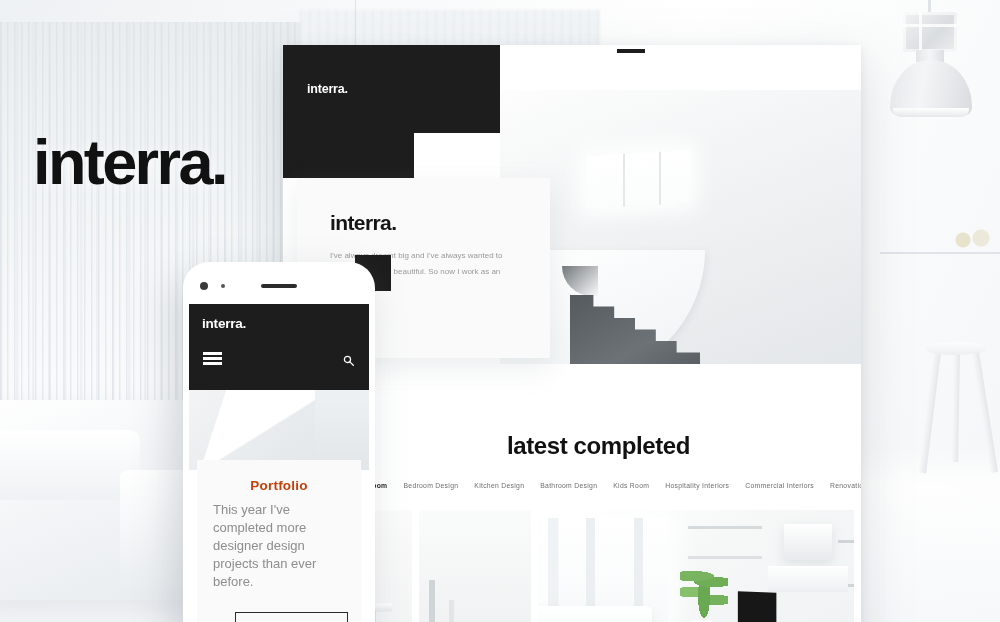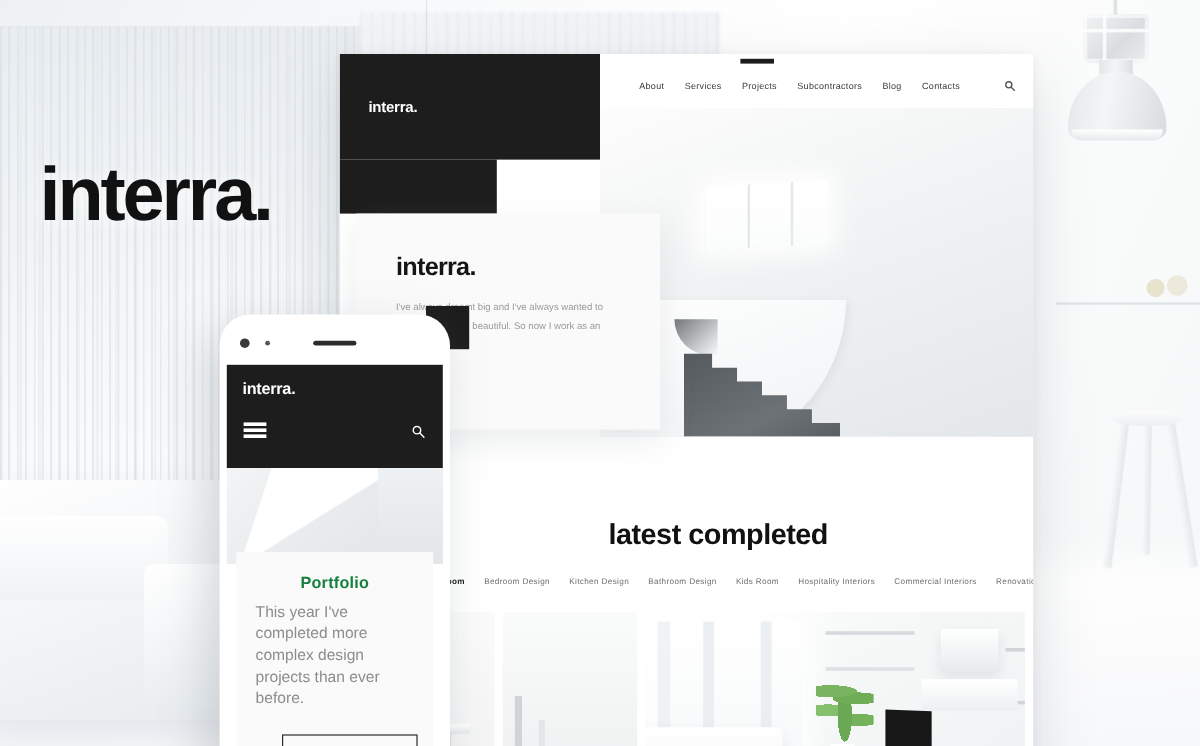--- a/index.html
+++ b/index.html
@@ -371,21 +371,21 @@
   .ph-photo:after {
     content: ""; position: absolute; left: 126px; top: 0; width: 54px; height: 80px;
     background: linear-gradient(180deg,#eef1f3,#e2e6e9);
   }
   .ph-card {
     position: absolute; left: 14px; top: 198px; width: 164px; height: 210px;
     background: #fafafa;
     padding: 18px 0 0 0;
     text-align: center;
   }
-  .ph-card-title { font-size: 13.5px; font-weight: 700; color: #15803d; letter-spacing: .2px; }
+  .ph-card-title { font-size: 13.5px; font-weight: 700; color: #c2410c; letter-spacing: .2px; }
   .ph-card-text {
     margin: 8px 16px 0 16px;
     font-size: 13px; line-height: 18px; color: #8d8d8d; text-align: left;
   }
   .ph-btn {
     position: absolute; left: 38px; top: 152px;
     width: 113px; height: 30px;
     border: 1.3px solid #2b2b2b;
     display: flex; align-items: center; justify-content: center;
     font-size: 7.5px; font-weight: 700; letter-spacing: 1.1px; color: #1a1a1a;
@@ -431,34 +431,20 @@
   <div class="stool-leg l3"></div>
   <div class="stool-leg l2"></div>
   <div class="stool-top"></div>
 
   <div id="brand">interra.</div>
 
   <div id="desktop">
 
     <div class="d-topbar">
       <div class="d-activeline"></div>
-      <div class="d-nav">
-        <div class="d-nav-item">About</div>
-        <div class="d-nav-item">Services</div>
-        <div class="d-nav-item">Projects</div>
-        <div class="d-nav-item">Subcontractors</div>
-        <div class="d-nav-item">Blog</div>
-        <div class="d-nav-item">Contacts</div>
-        <div class="d-search-btn">
-          <svg viewBox="0 0 16 16" fill="none" stroke="#555" stroke-width="2">
-            <circle cx="6.5" cy="6.5" r="4.5"></circle>
-            <line x1="10" y1="10" x2="15" y2="15" stroke-linecap="round"></line>
-          </svg>
-        </div>
-      </div>
     </div>
 
     <div class="d-hero-photo">
       <div class="hp-window"></div>
       <div class="hp-stair-upper"></div>
       <div class="hp-curvewall"></div>
       <div class="hp-stair-shadow"></div>
       <div class="hp-stair-lower"></div>
     </div>
 
@@ -532,18 +518,18 @@
           <circle cx="6.5" cy="6.5" r="4.5"></circle>
           <line x1="10" y1="10" x2="15" y2="15" stroke-linecap="round"></line>
         </svg>
       </div>
     </div>
 
     <div class="ph-photo"></div>
 
     <div class="ph-card">
       <div class="ph-card-title">Portfolio</div>
-      <div class="ph-card-text">This year I've completed more complex design projects than ever before.</div>
+      <div class="ph-card-text">This year I've completed more designer design projects than ever before.</div>
       <div class="ph-btn">VIEW ALL PROJECTS</div>
     </div>
   </div>
 
 </div>
 
 </body></html>

